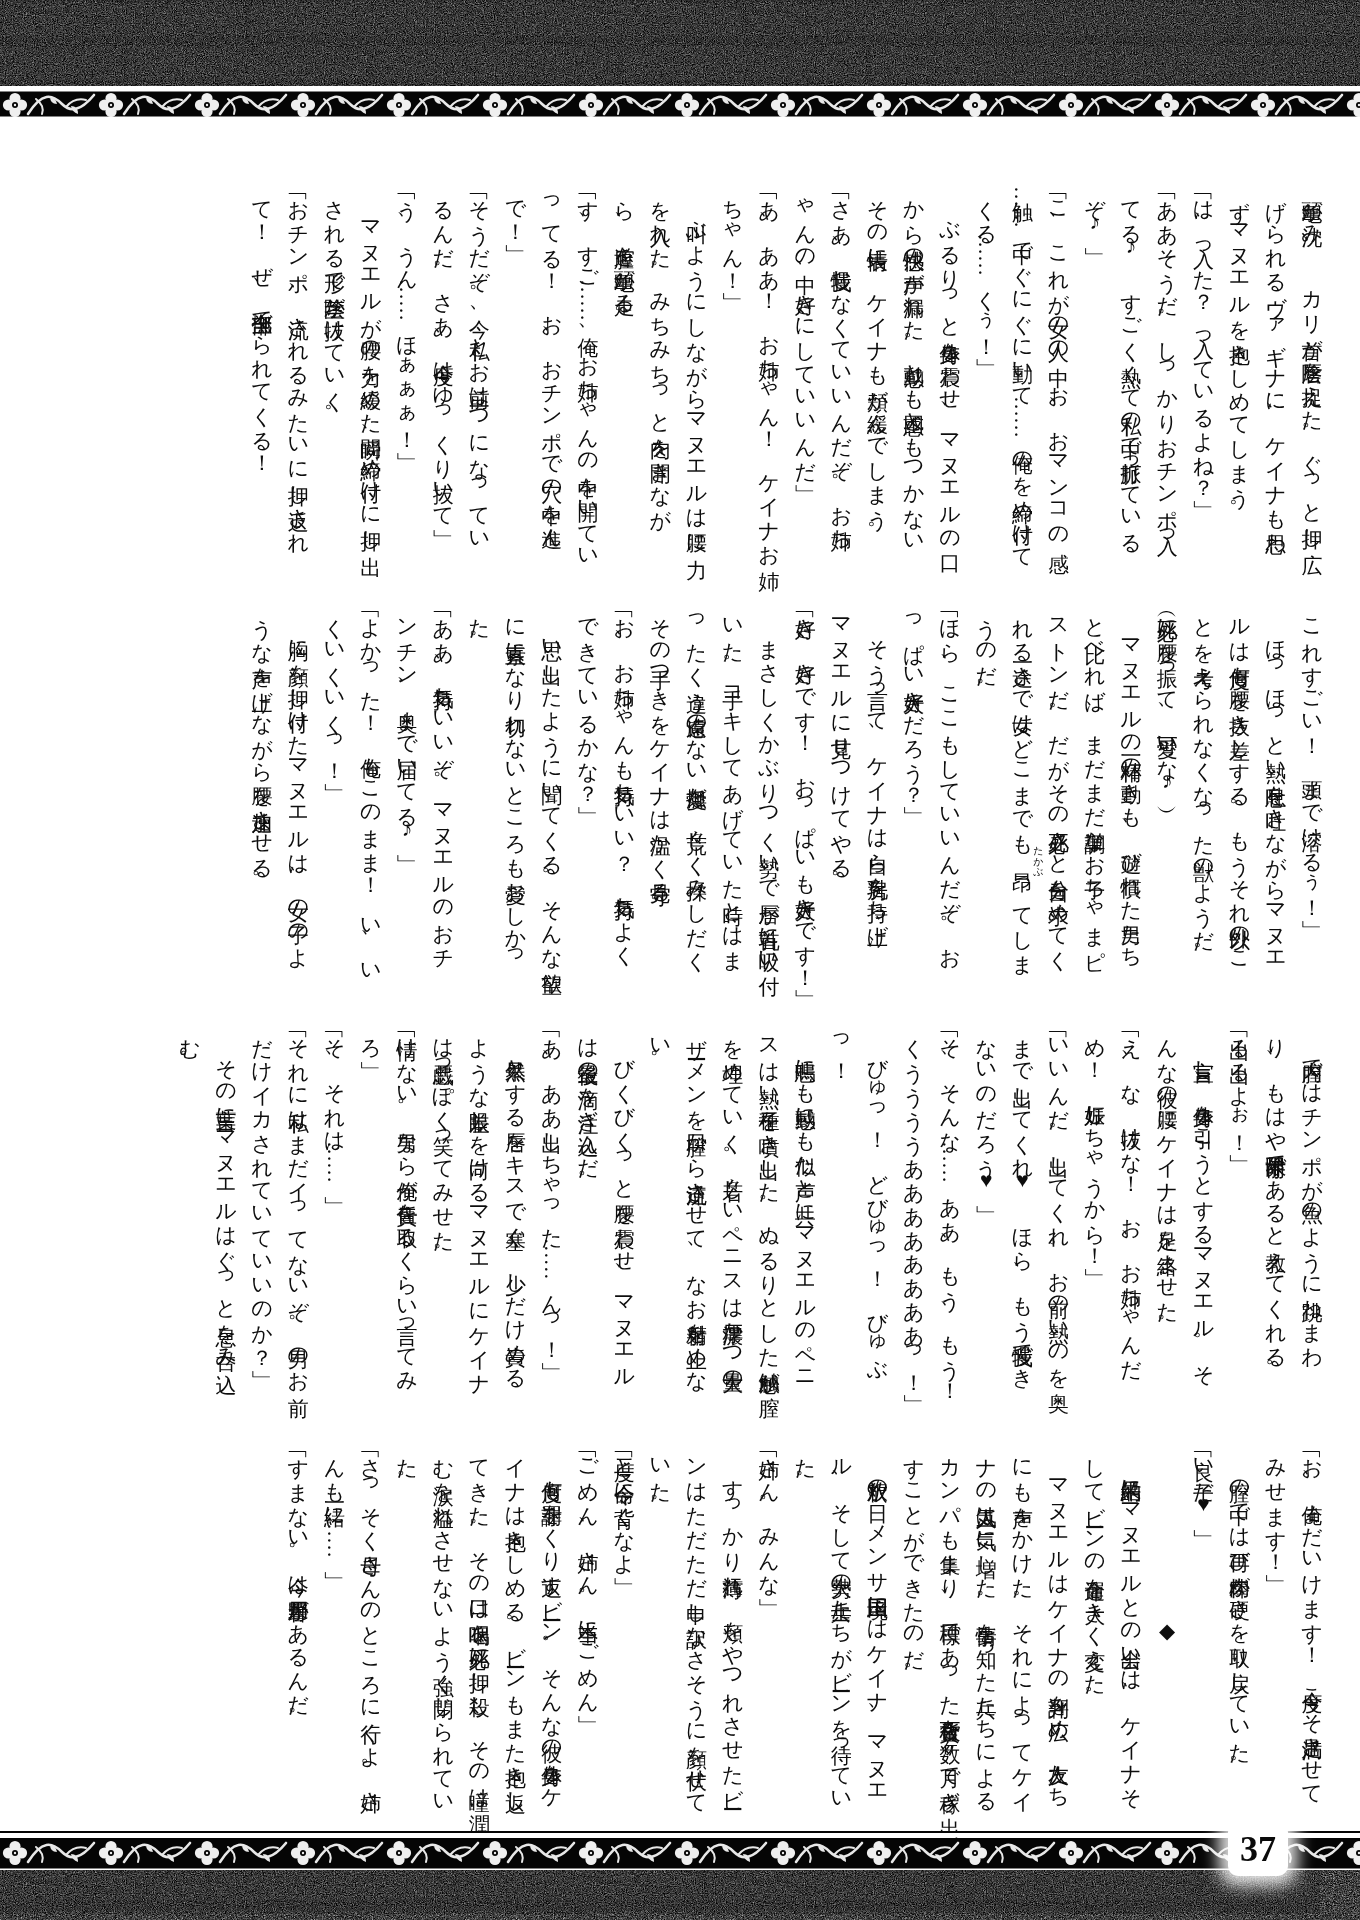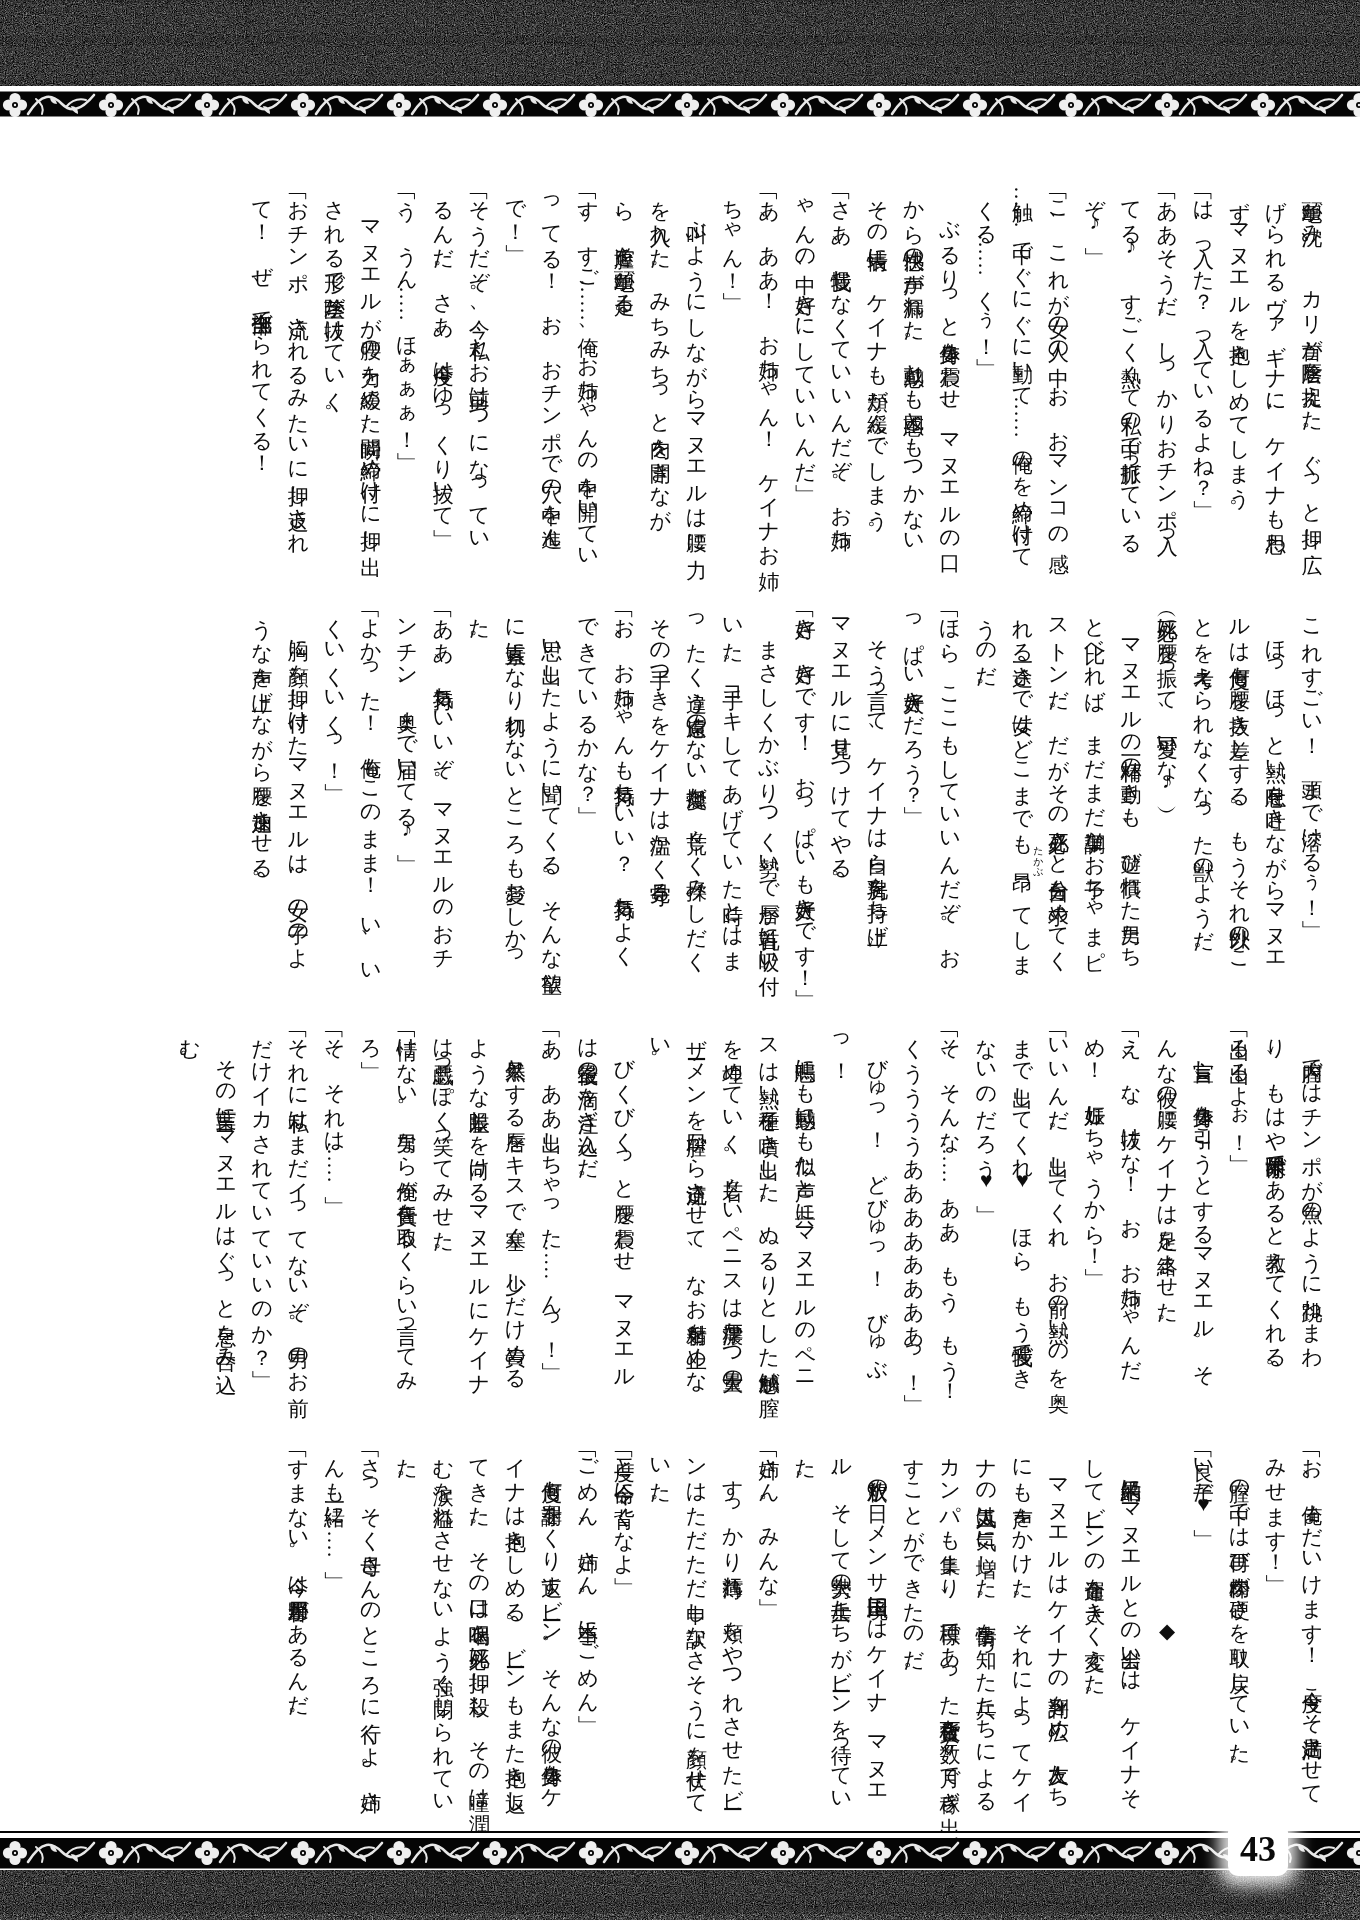--- a/index.html
+++ b/index.html
@@ -156,21 +156,21 @@
       <p>「姉さん。みんな」</p>
       <p>　すっかり薄汚れ、頬をやつれさせたビーンはただただ申し訳なさそうに顔を伏せていた。</p>
       <p>「二度と命令に背くなよ」</p>
       <p>「ごめん、姉さん。本当にごめん」</p>
       <p>　何度も謝罪をくり返すビーン。そんな彼の身体をケイナは抱きしめる。ビーンもまた抱き返してきた。その口は嗚咽を必死に押し殺し、その瞳は潤む涙を溢れさせないよう強く閉じられていた。</p>
       <p>「さっそく母さんのところに行くよ。姉さんも一緒に……」</p>
       <p>「すまない。今は野暮用があるんだ。</p>
     </div>
 
   <div class="page-tab">
-    <span>43</span>
+    <span>37</span>
   </div>
 
   <div class="deco deco-bottom">
     <div class="black-rule"></div>
     <div class="white-rule-thin"></div>
     <svg width="1360" height="34">
       <rect width="1360" height="34" fill="url(#ornament)" transform="translate(0,2)"></rect>
       <rect width="1360" height="34" fill="none"></rect>
       <rect width="1360" height="1.5" y="0" fill="#ffffff"></rect>
       <rect width="1360" height="1.5" y="32.5" fill="#ffffff"></rect>

